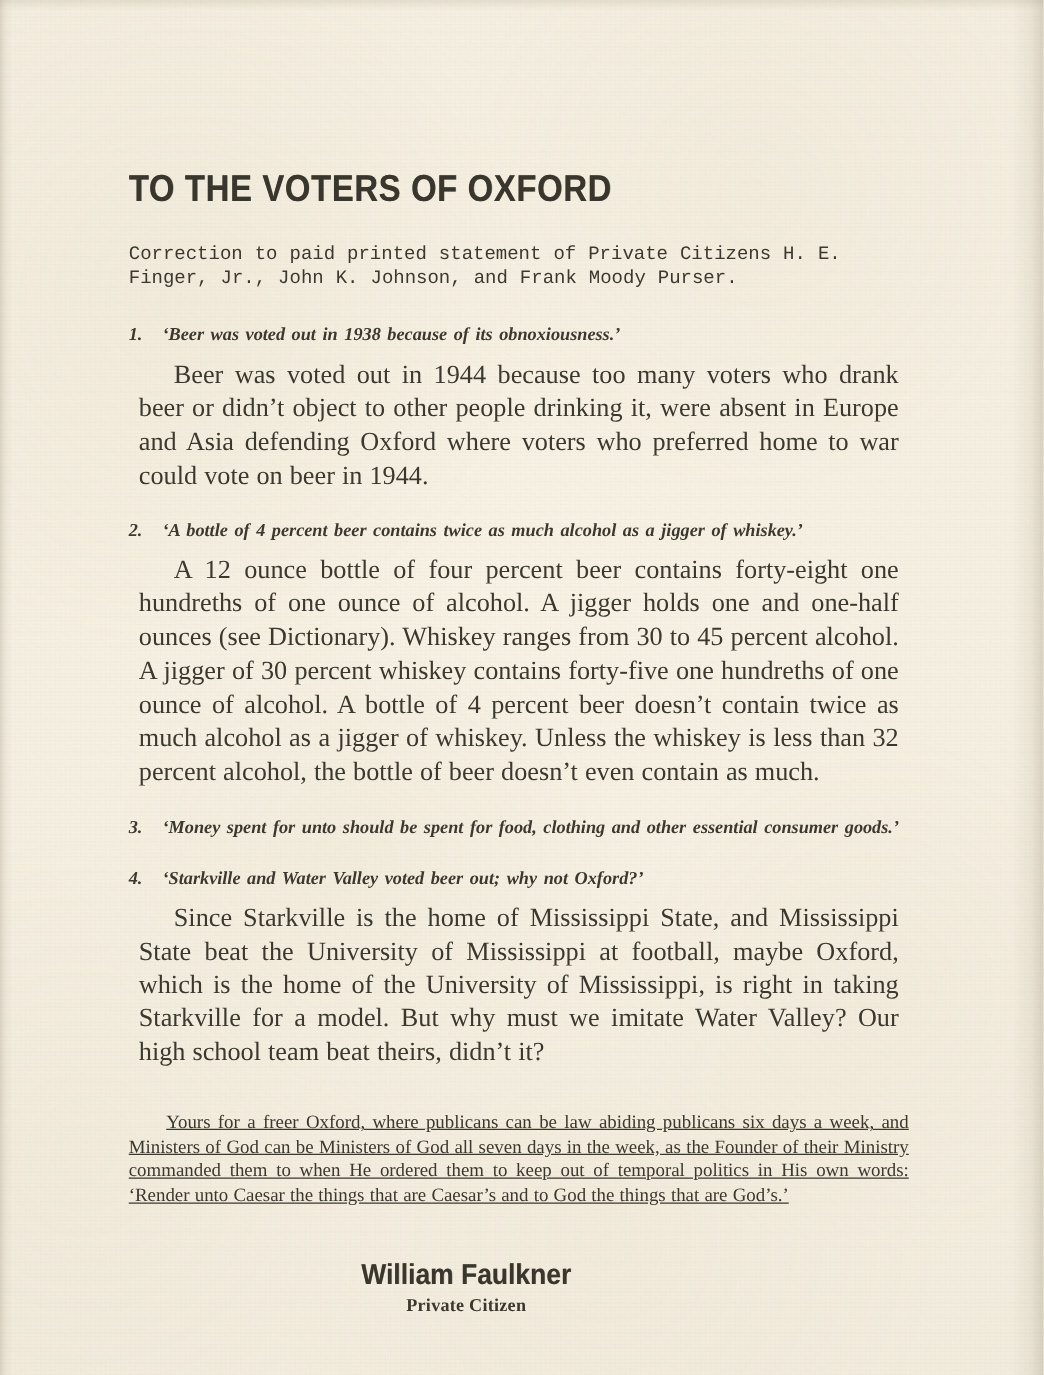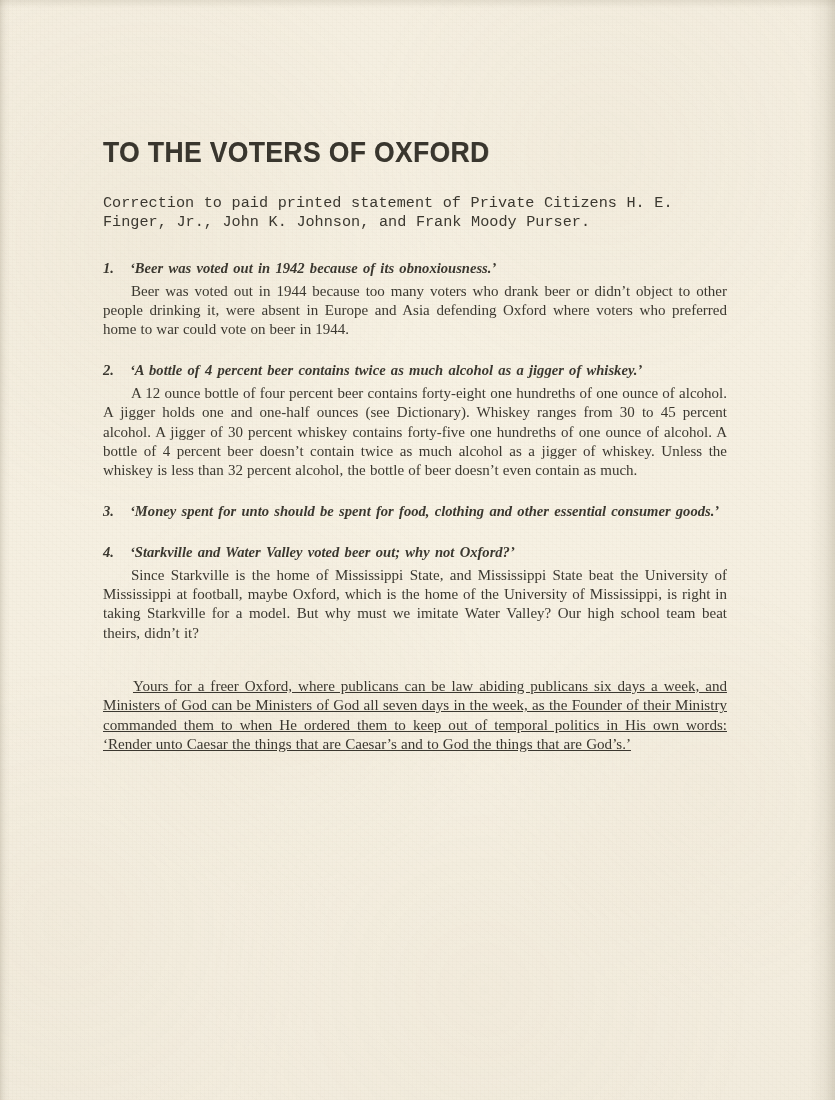--- a/index.html
+++ b/index.html
@@ -113,25 +113,25 @@
   .item-num {
     flex: 0 0 auto;
     width: 27px;
     font-style: italic;
     font-weight: bold;
   }
   .item-quote {
     flex: 1 1 auto;
   }
   .item-body {
-    font-size: 15px;
+    font-size: 21px;
     line-height: 1.285;
     text-indent: 28px;
     text-align: justify;
-    margin: 0;
+    margin: 8px;
     word-spacing: .4px;
   }
 
   .closing {
     font-size: 15.1px;
     line-height: 1.285;
     text-indent: 30px;
     text-align: justify;
     margin: 34px 0 0 0;
     word-spacing: .4px;
@@ -175,21 +175,21 @@
 
   <div class="content">
 
     <h1 class="doc-title">TO THE VOTERS OF OXFORD</h1>
 
     <p class="lede">Correction to paid printed statement of Private  Citizens H. E. Finger, Jr., John K. Johnson, and Frank Moody Purser.</p>
 
     <div class="item">
       <div class="item-head">
         <span class="item-num">1.</span>
-        <span class="item-quote">‘Beer was voted out in 1942 because of its obnoxiousness.’</span>
+        <span class="item-quote">‘Beer was voted out in 1938 because of its obnoxiousness.’</span>
       </div>
       <p class="item-body">Beer was voted out in 1944 because too many voters who drank beer  or didn’t object to other people drinking it, were absent in Europe and Asia defending Oxford where voters who preferred home to war could vote on beer in 1944.</p>
     </div>
 
     <div class="item">
       <div class="item-head">
         <span class="item-num">2.</span>
         <span class="item-quote">‘A bottle of 4 percent beer contains twice as much alcohol as a jigger of whiskey.’</span>
       </div>
       <p class="item-body">A 12 ounce bottle of four percent beer contains forty-eight one hundreths of one ounce of alcohol.   A jigger holds one and one-half ounces (see Dictionary). Whiskey ranges from 30 to 45 percent alcohol. A jigger of 30 percent whiskey contains forty-five one hundreths of one ounce of alcohol.   A bottle of 4 percent beer doesn’t contain twice as much alcohol as a jigger of whiskey.   Unless the whiskey is less than 32 percent alcohol, the bottle of beer doesn’t even contain as much.</p>
@@ -205,15 +205,19 @@
     <div class="item">
       <div class="item-head">
         <span class="item-num">4.</span>
         <span class="item-quote">‘Starkville and Water Valley voted beer out; why not Oxford?’</span>
       </div>
       <p class="item-body">Since Starkville is the home of Mississippi State, and Mississippi State beat the University of Mississippi at football, maybe Oxford, which is the home of the University of Mississippi, is right in taking Starkville for a model.   But why must we imitate Water Valley?   Our high school team beat theirs, didn’t it?</p>
     </div>
 
     <p class="closing">Yours for a freer Oxford, where publicans can be law abiding publicans six days a week, and Ministers of God can be Ministers of God all seven days in the week, as the Founder of their Ministry commanded them to when He ordered them to keep out of temporal politics in His own words: ‘Render unto Caesar the things that are Caesar’s and to God the things that are God’s.’</p>
 
+    <div class="signature">
+      <div class="sig-name">William Faulkner</div>
+      <div class="sig-role">Private Citizen</div>
+    </div>
 
   </div>
 </div>
 
 </body></html>

